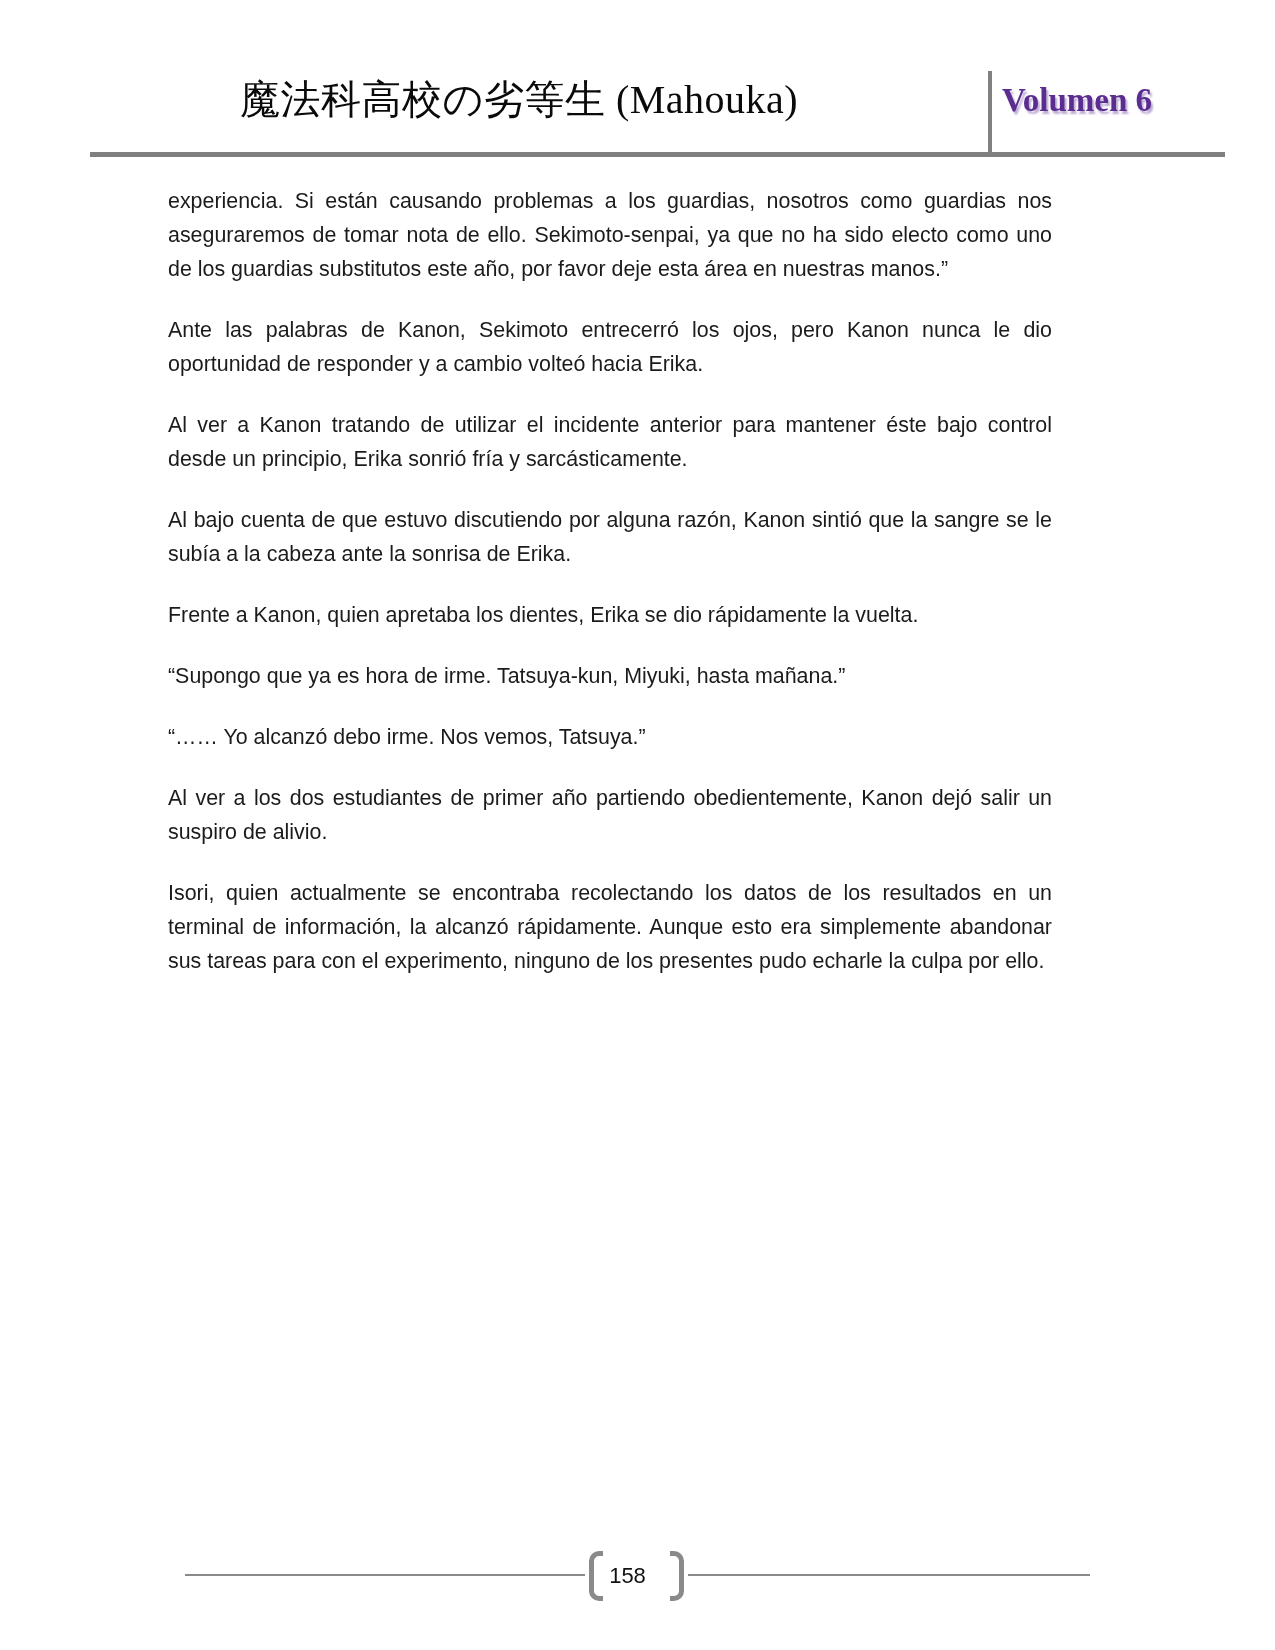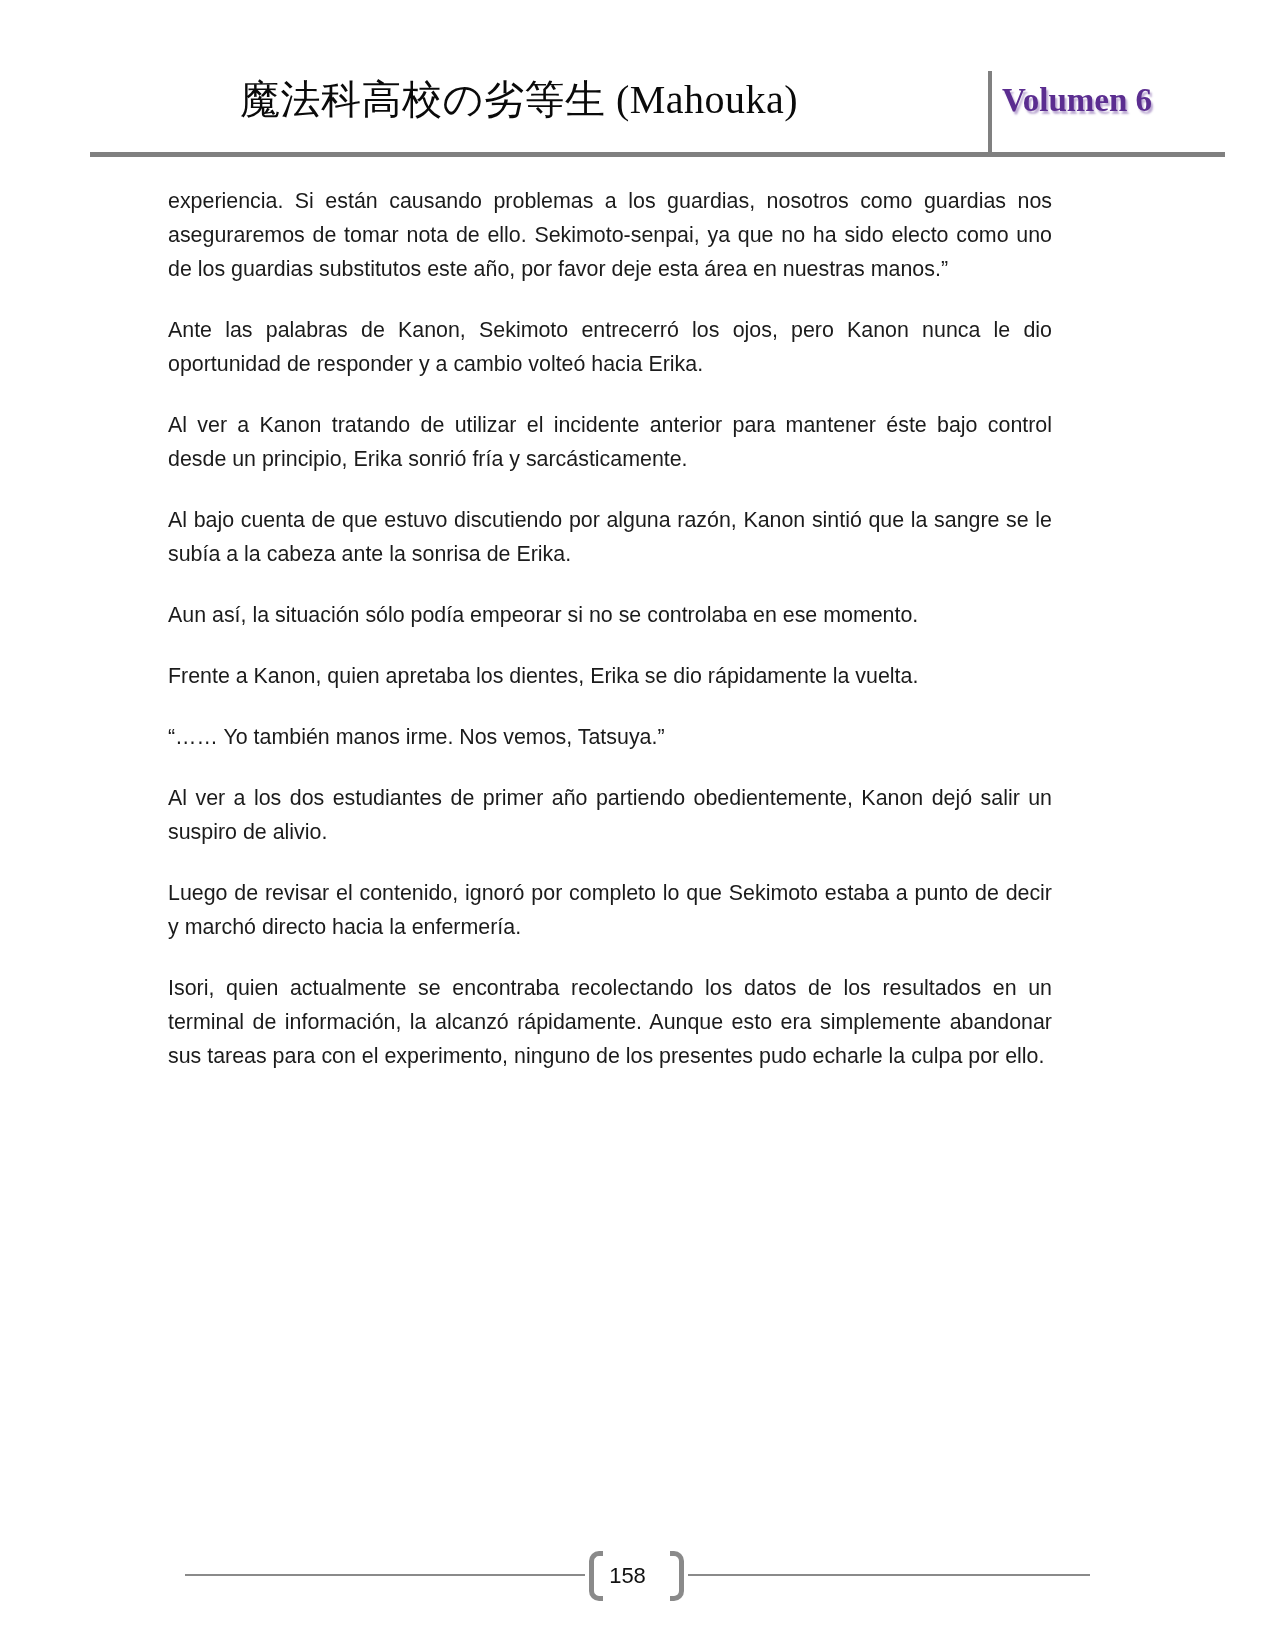--- a/index.html
+++ b/index.html
@@ -105,25 +105,24 @@
 
 <div class="volume-badge">Volumen 6</div>
 
 <div class="header-rule"></div>
 
 <div class="content">
   <p>experiencia. Si están causando problemas a los guardias, nosotros como guardias nos aseguraremos de tomar nota de ello. Sekimoto-senpai, ya que no ha sido electo como uno de los guardias substitutos este año, por favor deje esta área en nuestras manos.”</p>
   <p>Ante las palabras de Kanon, Sekimoto entrecerró los ojos, pero Kanon nunca le dio oportunidad de responder y a cambio volteó hacia Erika.</p>
   <p>Al ver a Kanon tratando de utilizar el incidente anterior para mantener éste bajo control desde un principio, Erika sonrió fría y sarcásticamente.</p>
   <p>Al bajo cuenta de que estuvo discutiendo por alguna razón, Kanon sintió que la sangre se le subía a la cabeza ante la sonrisa de Erika.</p>
-  <p>Aun así, la situación sólo podía empeorar si no se controlaba en ese momento.</p>
   <p>Frente a Kanon, quien apretaba los dientes, Erika se dio rápidamente la vuelta.</p>
-  <p>“…… Yo también manos irme. Nos vemos, Tatsuya.”</p>
+  <p>“Supongo que ya es hora de irme. Tatsuya-kun, Miyuki, hasta mañana.”</p>
+  <p>“…… Yo alcanzó debo irme. Nos vemos, Tatsuya.”</p>
   <p>Al ver a los dos estudiantes de primer año partiendo obedientemente, Kanon dejó salir un suspiro de alivio.</p>
-  <p>Luego de revisar el contenido, ignoró por completo lo que Sekimoto estaba a punto de decir y marchó directo hacia la enfermería.</p>
   <p>Isori, quien actualmente se encontraba recolectando los datos de los resultados en un terminal de información, la alcanzó rápidamente. Aunque esto era simplemente abandonar sus tareas para con el experimento, ninguno de los presentes pudo echarle la culpa por ello.</p>
 </div>
 
 <div class="footer-line footer-line-left"></div>
 
 <div class="footer-bracket footer-bracket-left"></div>
 
 <div class="page-number">158</div>
 
 <div class="footer-bracket footer-bracket-right"></div>

